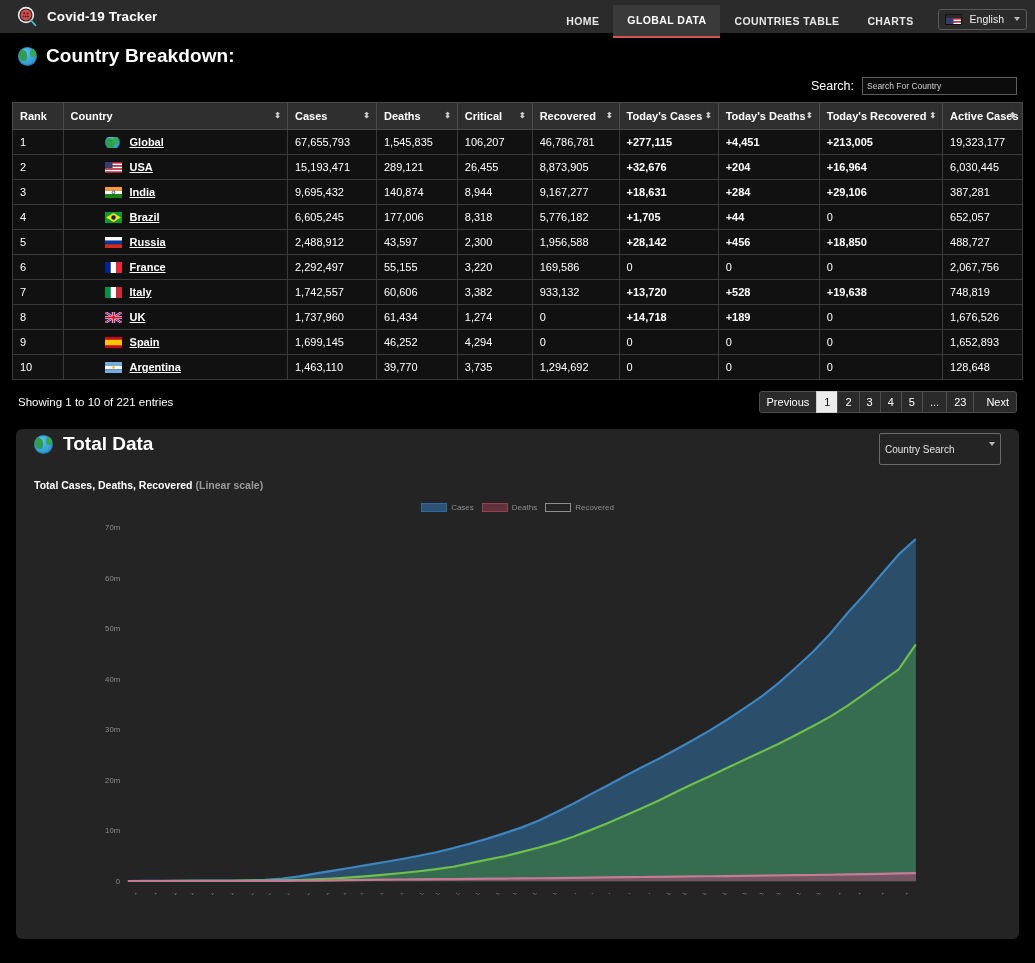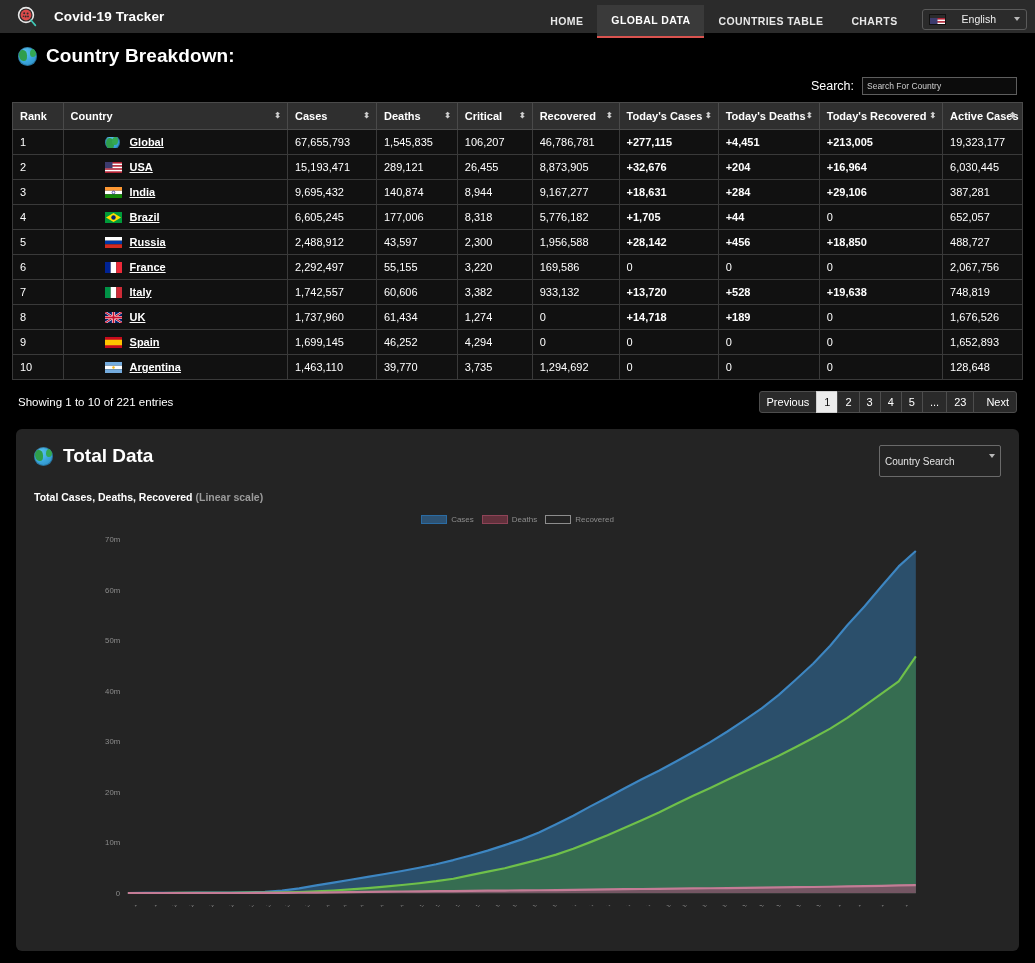--- a/index.html
+++ b/index.html
@@ -17,21 +17,21 @@
     height: 33px;
     background: #2b2b2b;
     display: flex;
     align-items: center;
     padding: 0 8px 0 16px;
     position: relative;
   }
   .brand {
     display: flex;
     align-items: center;
-    gap: 16px;
+    gap: 9px;
   }
   .brand-logo {
     width: 22px; height: 22px;
     position: relative;
     display: block;
   }
   .brand-title {
     font-size: 13.5px;
     font-weight: bold;
     color: #ffffff;
@@ -56,21 +56,21 @@
     height: 33px;
   }
   .nav-link.active {
     background: #3a3a3a;
     border-bottom: 2px solid #d9534f;
     color: #ffffff;
   }
   .lang-select {
     display: flex;
     align-items: center;
-    gap: 16px;
+    gap: 8px;
     border: 1px solid #5a5a5a;
     background: #2b2b2b;
     border-radius: 3px;
     padding: 2px 6px;
     margin: 4px 0 4px 10px;
     height: 21px;
     cursor: pointer;
   }
   .flag {
     width: 17px; height: 11px;
@@ -244,21 +244,21 @@
     background: #ececec;
     color: #111111;
     border-color: #d0d0d0;
   }
 
   
   .panel {
     margin: 0 16px 18px 16px;
     background: #242424;
     border-radius: 6px;
-    padding: 16px 18px 10px 18px;
+    padding: 4px 18px 10px 18px;
   }
   .panel-head {
     display: flex;
     align-items: flex-start;
     justify-content: space-between;
   }
   .panel-title {
     display: flex;
     align-items: center;
     gap: 10px;

